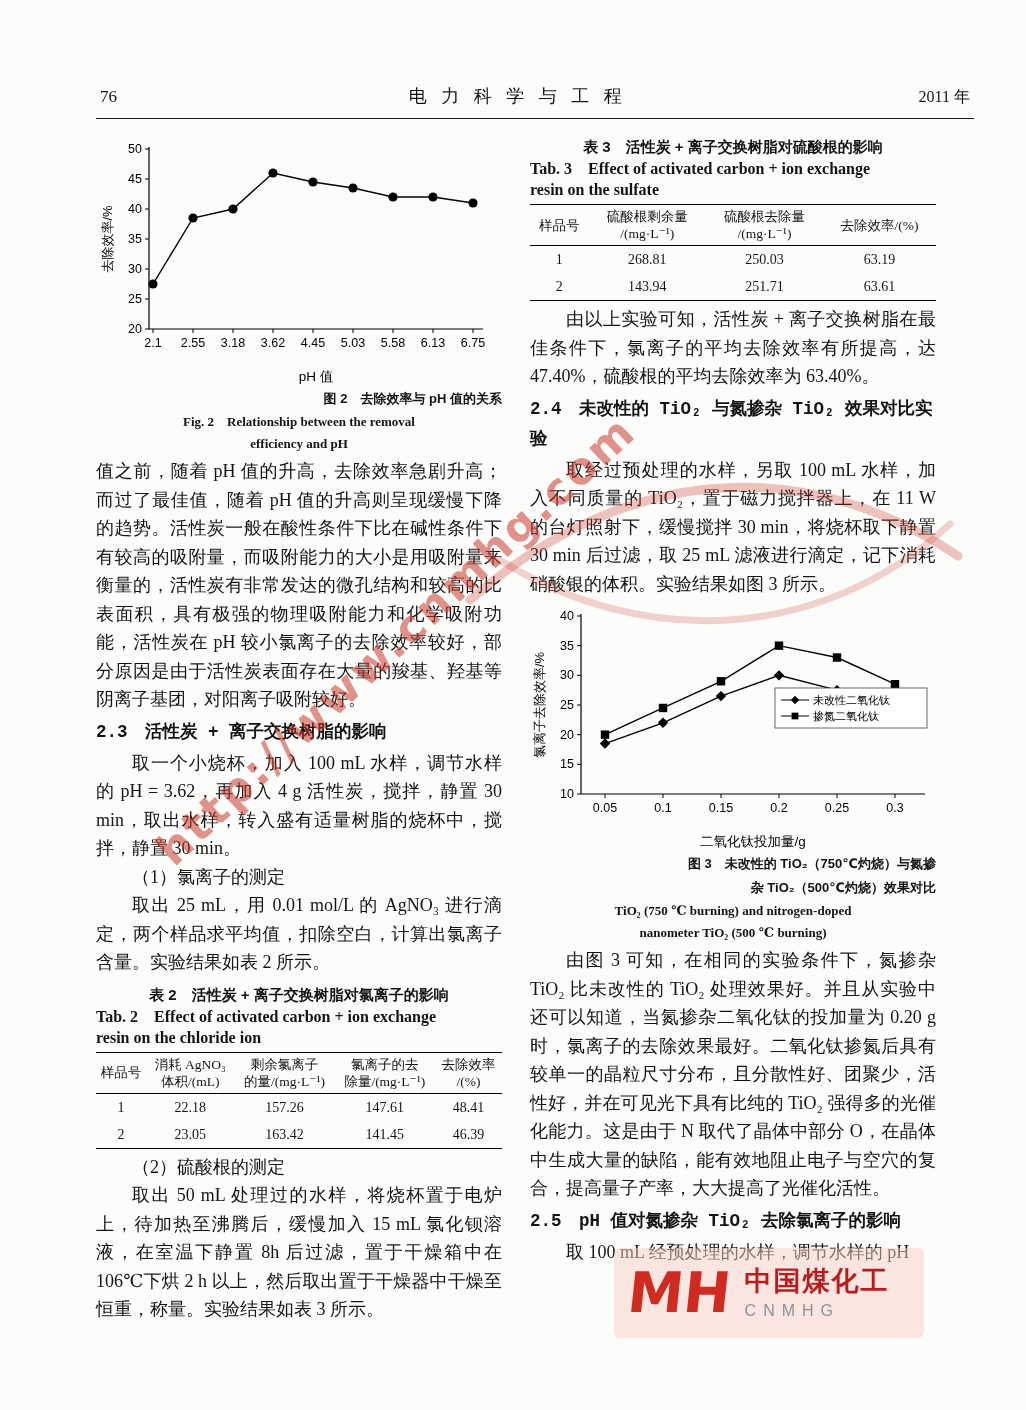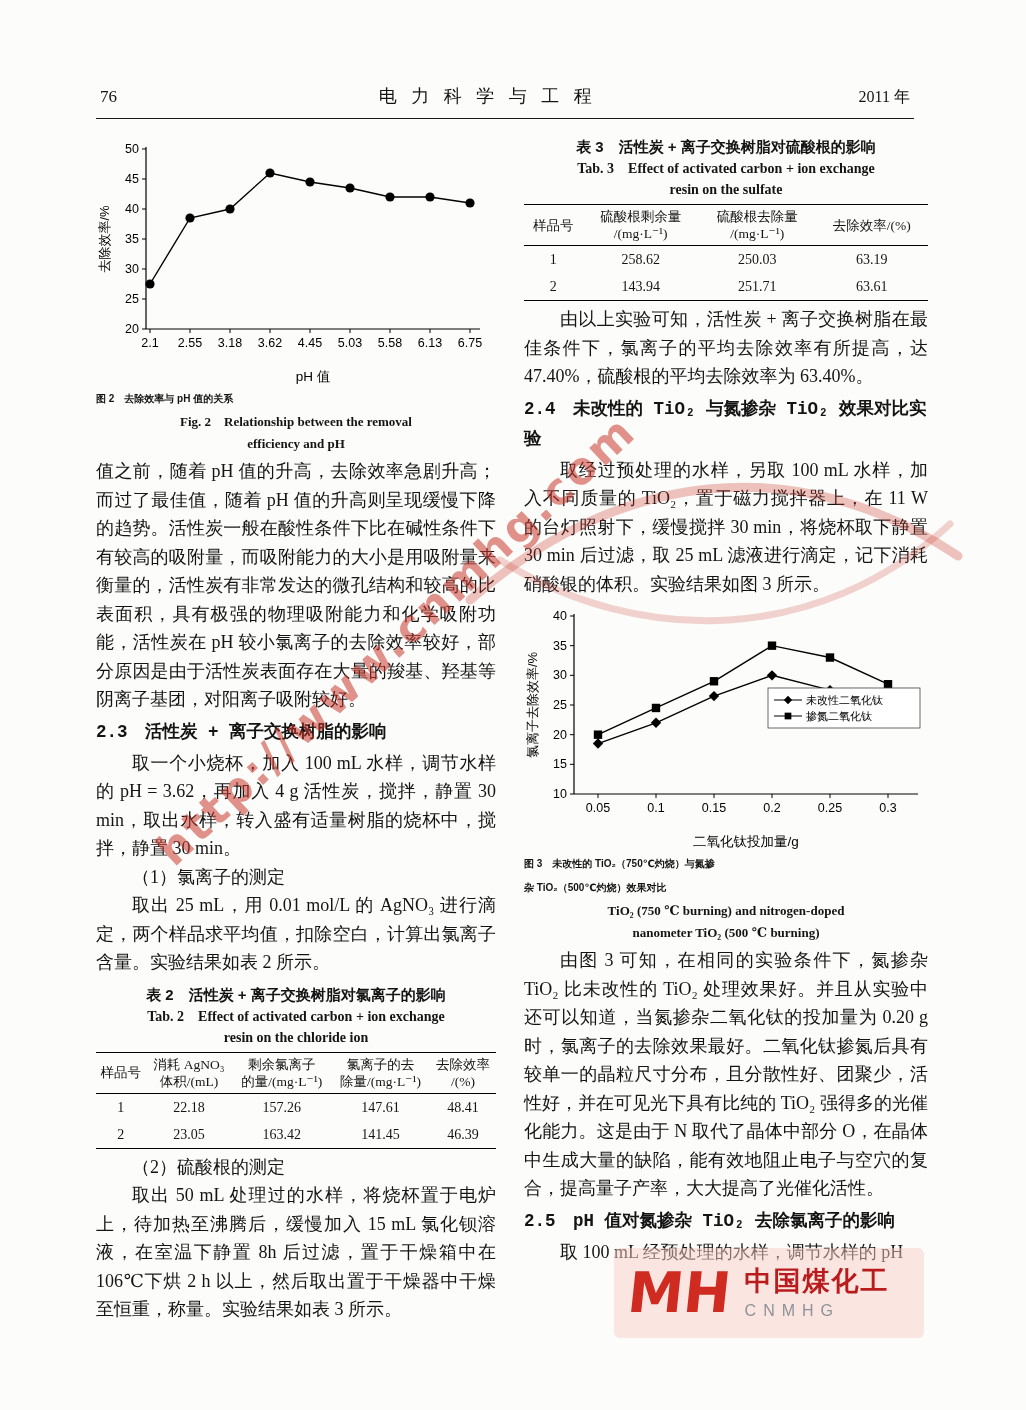--- a/index.html
+++ b/index.html
@@ -1,40 +1,40 @@
 <!DOCTYPE html>
 <html><head>
 <meta charset="utf-8">
 <style>
   html,body{margin:0;padding:0;}
   body{
     width:1026px;height:1410px;position:relative;overflow:hidden;
     background:#fcfcfa;color:#141414;
     font-family:"Liberation Serif","DejaVu Serif",serif;
   }
-  .page{position:absolute;inset:0;padding:84px 112px 0 96px;}
+  .page{position:absolute;inset:0;padding:84px 52px 0 96px;}
   .page-header{display:flex;justify-content:space-between;align-items:baseline;
     font-size:17px;padding:0 4px 10px 4px;border-bottom:1.5px solid #1a1a1a;}
   .journal-title{font-size:18px;letter-spacing:5px;}
   .year{font-size:16px;}
   .columns{display:flex;gap:28px;margin-top:16px;}
   .col{width:406px;}
   .col p{font-size:18px;line-height:28.5px;text-align:justify;text-indent:2em;margin:0;}
   .col p.noindent{text-indent:0;}
   .col h3{font-size:17.5px;line-height:30px;font-weight:bold;margin:3px 0 2px;
     font-family:Liberation Mono, monospace;}
   figure{margin:0 0 2px 0;}
   .chart{display:flex;justify-content:center;}
-  .cap-cn{text-align:left;font-weight:bold;font-size:10px;line-height:24px;
+  .cap-cn{text-align:right;font-weight:bold;font-size:13px;line-height:24px;
     font-family:"Liberation Sans","DejaVu Sans",sans-serif;}
   .cap-en{text-align:center;font-weight:bold;font-size:13px;line-height:22px;}
   .table-block{margin:6px 0 4px;}
   .tbl-title-cn{text-align:center;font-weight:bold;font-size:15px;line-height:23px;
     font-family:"Liberation Sans","DejaVu Sans",sans-serif;}
-  .tbl-title-en{text-align:center;font-weight:bold;font-size:14px;line-height:21px;}
+  .tbl-title-en{font-weight:bold;font-size:16px;line-height:21px;}
   .tbl{margin-top:4px;}
   .tbl table{width:100%;border-collapse:collapse;
     border-top:1.8px solid #000;border-bottom:1.8px solid #000;}
   .tbl thead tr{border-bottom:1px solid #000;}
   .tbl th{font-weight:normal;text-align:center;padding:3px 0;line-height:17px;font-size:13.5px;}
   .tbl td{text-align:center;padding:4px 0;line-height:19px;font-size:14px;}
   
   .wm-url{position:absolute;left:146px;top:838px;transform:rotate(-43deg);transform-origin:0 0;
     font-family:"DejaVu Sans",sans-serif;font-weight:bold;font-size:44px;letter-spacing:3px;
     color:rgba(201,57,45,0.55);white-space:nowrap;pointer-events:none;z-index:5;}
@@ -205,21 +205,21 @@
                     <div>/(mg·L⁻¹)</div>
                   </th>
                   <th>
                     <div>去除效率/(%)</div>
                   </th>
                 </tr>
               </thead>
               <tbody>
                 <tr>
                   <td>1</td>
-                  <td>258.62</td>
+                  <td>268.81</td>
                   <td>250.03</td>
                   <td>63.19</td>
                 </tr>
                 <tr>
                   <td>2</td>
                   <td>143.94</td>
                   <td>251.71</td>
                   <td>63.61</td>
                 </tr>
               </tbody>

